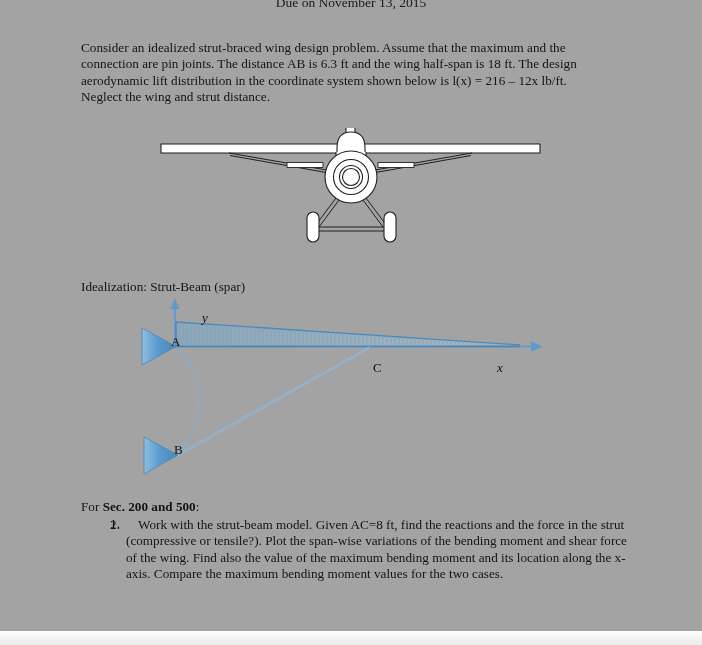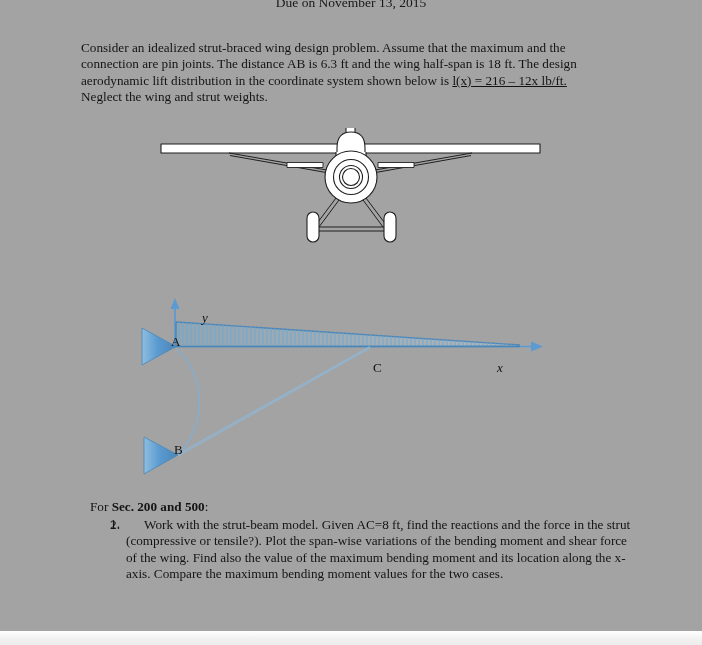--- a/index.html
+++ b/index.html
@@ -34,21 +34,21 @@
   .intro {
     position: absolute;
     left: 81px;
     top: 40px;
     width: 530px;
     font-size: 13.2px;
     line-height: 16.4px;
     text-align: left;
     color: #141414;
   }
-  .intro .eq { white-space: nowrap; text-decoration: underline; }
+  .intro .eq { white-space: nowrap; }
 
   
   .aircraft-wrap {
     position: absolute;
     left: 150px;
     top: 128px;
     width: 404px;
     height: 145px;
   }
 
@@ -84,21 +84,20 @@
 
   
   .sec-head {
     position: absolute;
     left: 81px;
     top: 499px;
     font-size: 13.2px;
     line-height: 16px;
     white-space: nowrap;
     color: #141414;
-    margin-left: 9px;
   }
   .sec-head b { font-weight: bold; }
 
   .qlist {
     position: absolute;
     left: 100px;
     top: 516px;
     width: 540px;
     margin: 0;
     padding: 0;
@@ -113,21 +112,21 @@
     margin-bottom: 1px;
   }
   .qnum {
     position: absolute;
     left: 0;
     top: 0;
     width: 20px;
     text-align: right;
   }
   .qitem.second { margin-top: 0px; }
-  .qitem.second .qbody { margin-left: 18px; }
+  .qitem.second .qbody { margin-left: 12px; }
 
   
   .bottom-strip {
     position: absolute;
     left: 0;
     bottom: 0;
     width: 702px;
     height: 14px;
     background: linear-gradient(to bottom, #ffffff 0%, #f2f2f2 55%, #ececec 100%);
   }
@@ -138,21 +137,21 @@
 <body>
 
 <div id="page">
 
   <div class="due-header">Due on November 13, 2015</div>
 
   <div class="intro">
     <span>Consider an idealized strut-braced wing design problem.  Assume that the maximum and the</span>
     <span>connection are pin joints. The distance AB is 6.3 ft and the wing half-span is 18 ft.  The design</span>
     <span>aerodynamic lift distribution in the coordinate system shown below is </span><span class="eq">l(x) = 216 – 12x lb/ft.</span>
-    <span>Neglect the wing and strut weights.</span>
+    <span>Neglect the wing and strut distance.</span>
   </div>
 
   <div class="aircraft-wrap">
     <svg width="404" height="145" viewBox="0 0 404 145">
       <g fill="none" stroke="#1f1f1f" stroke-width="1.1" stroke-linejoin="round">
 
         <rect x="196" y="-14" width="9" height="30" fill="#ffffff"></rect>
 
         <rect x="11" y="16" width="379" height="9" fill="#ffffff"></rect>
 
@@ -182,20 +181,21 @@
 
         <path d="M 167 99 L 236 99" stroke-width="1"></path>
         <path d="M 167 103 L 236 103" stroke-width="1"></path>
 
         <rect x="157" y="84" width="12" height="30" rx="6" ry="6" fill="#ffffff"></rect>
         <rect x="234" y="84" width="12" height="30" rx="6" ry="6" fill="#ffffff"></rect>
       </g>
     </svg>
   </div>
 
+  <div class="ideal-label">Idealization: Strut-Beam (spar)</div>
 
   <div class="beam-wrap">
     <svg width="430" height="190" viewBox="0 0 430 190">
 
       <defs>
         <linearGradient id="supGrad" x1="0" y1="0" x2="1" y2="0">
           <stop offset="0%" stop-color="#8fbede"></stop>
           <stop offset="45%" stop-color="#5b9bd1"></stop>
           <stop offset="100%" stop-color="#4a86b8"></stop>
         </linearGradient>

